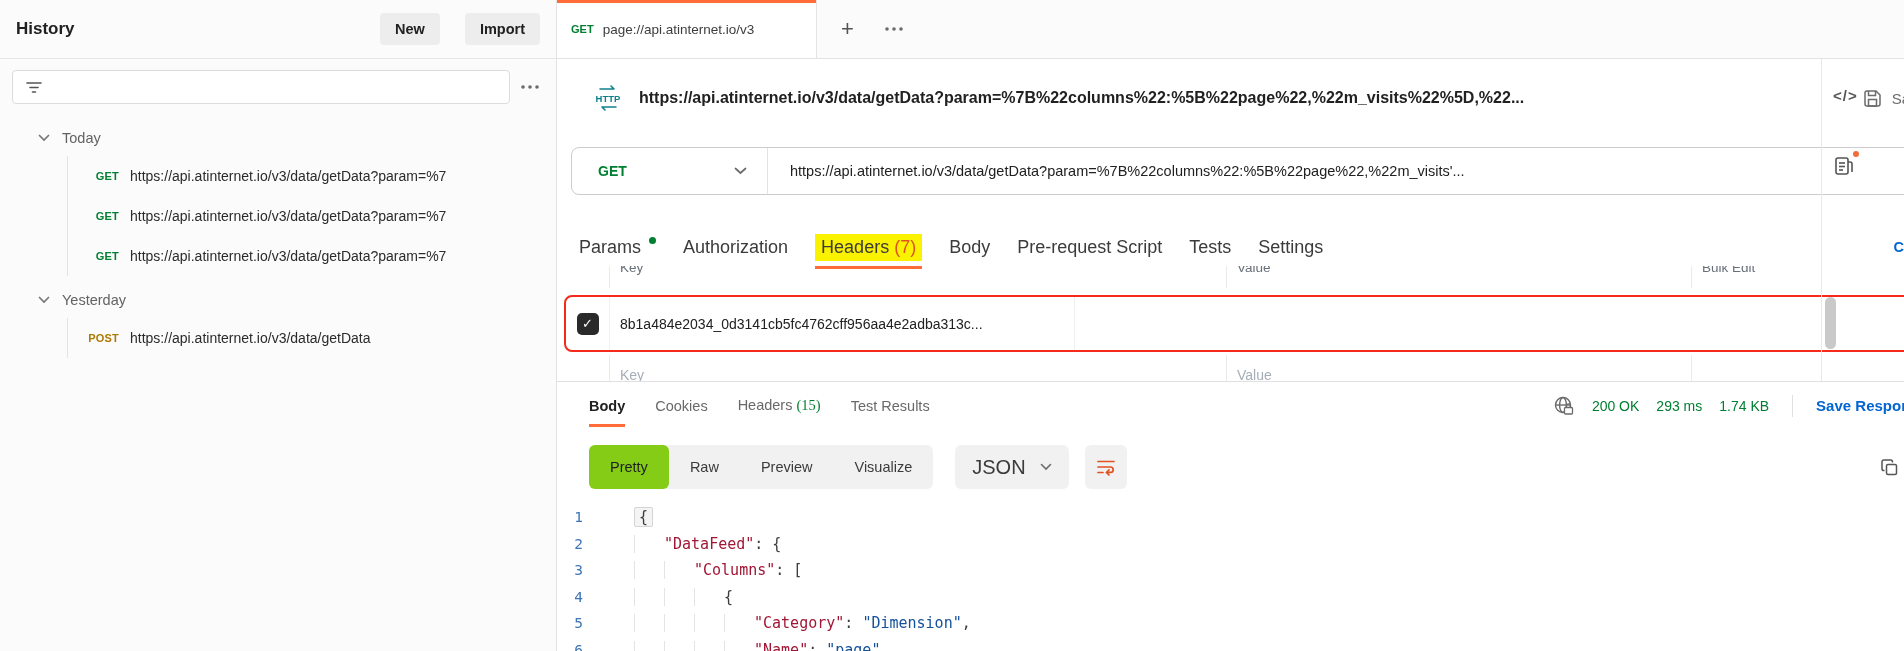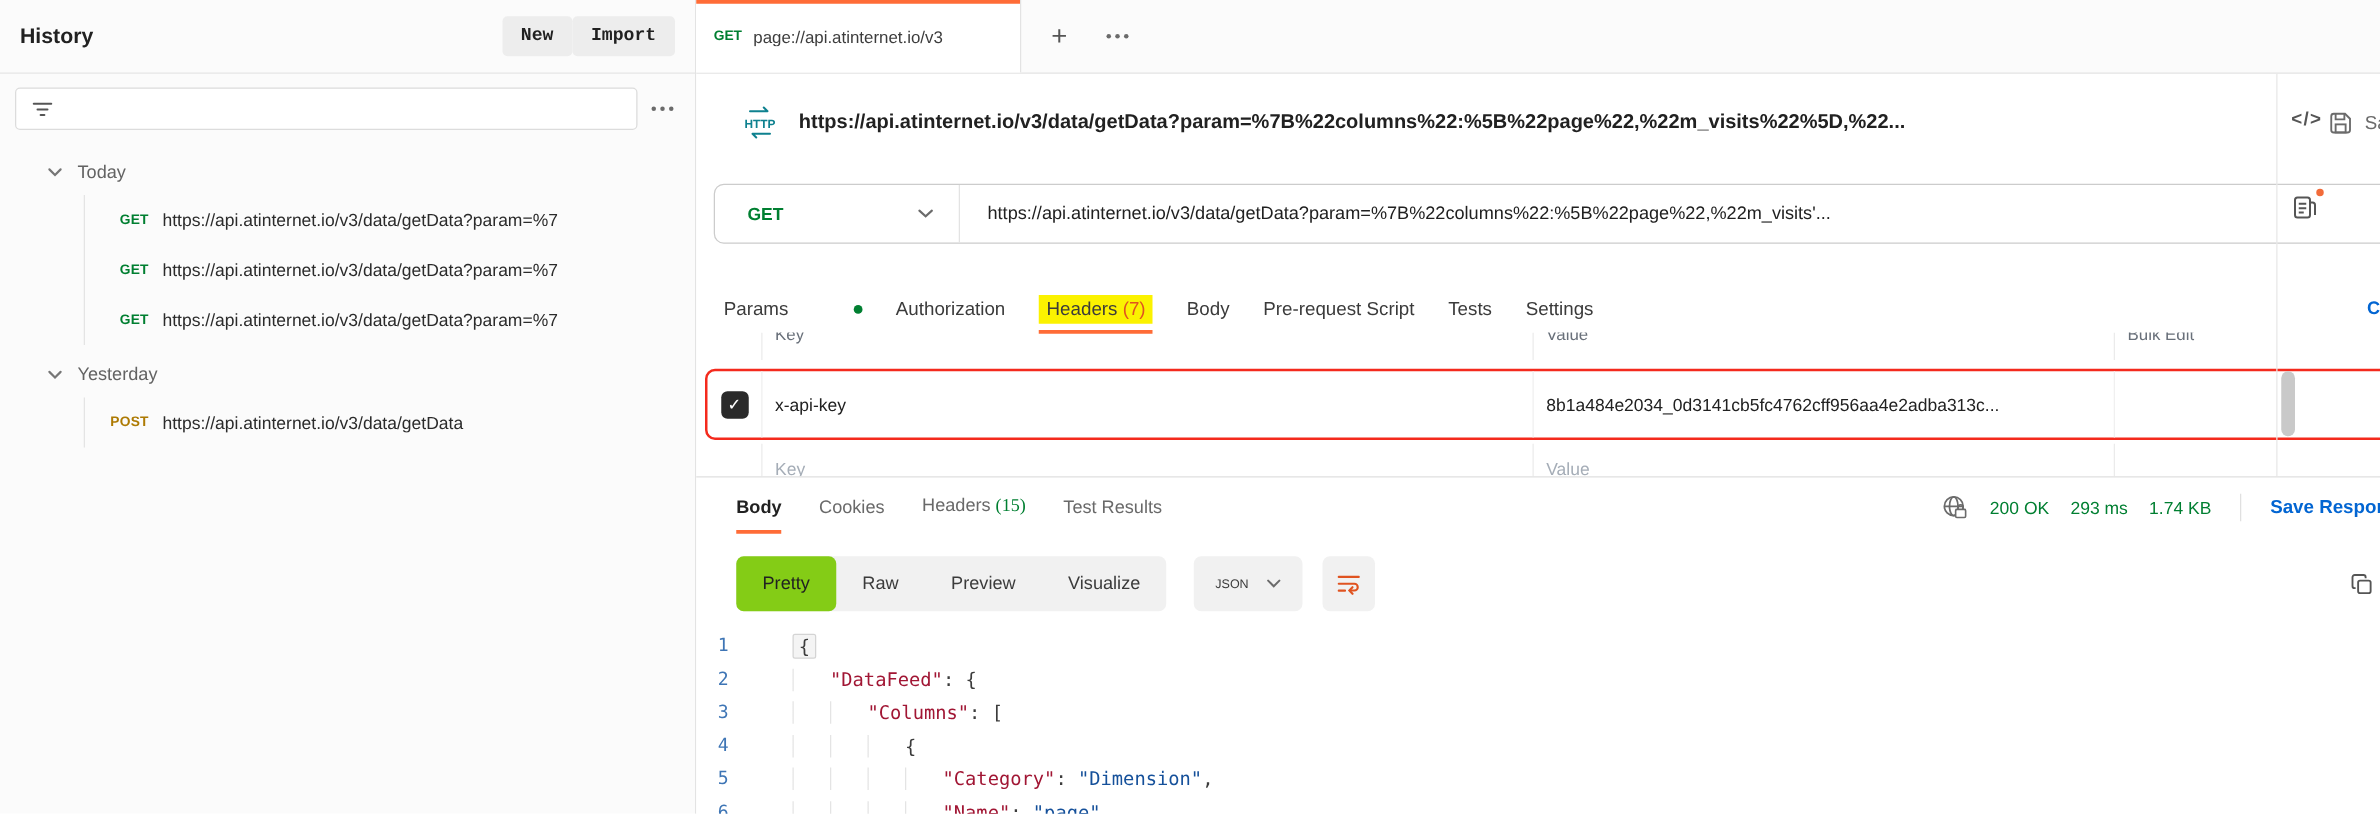--- a/index.html
+++ b/index.html
@@ -4,21 +4,21 @@
 <style>
   * { box-sizing: border-box; margin: 0; padding: 0; }
   html,body { width:1904px; height:651px; overflow:hidden; background:#fff;
     font-family:"Liberation Sans","DejaVu Sans",sans-serif; color:#212121; }
   .app { display:flex; width:1904px; height:651px; }
 
   
   .sidebar { width:557px; flex:none; background:#fbfbfb; border-right:1px solid #e3e3e3; }
   .sb-header { height:59px; display:flex; align-items:center; padding:0 16px; border-bottom:1px solid #e6e6e6; }
   .sb-title { font-size:17px; font-weight:700; color:#212121; }
-  .sb-actions { margin-left:auto; display:flex; gap:0;font-family:Liberation Mono, monospace; }
+  .sb-actions { margin-left:auto; display:flex; gap:25px; }
   .sb-btn { background:#ededed; border:none; border-radius:4px; padding:8px 15px;
     font-size:14.5px; font-weight:600; color:#212121; font-family:inherit; cursor:pointer; }
   .sb-search-row { display:flex; align-items:center; margin:11px 6px 0 12px; }
   .sb-search { flex:1; height:34px; background:#fff; border:1px solid #dcdcdc; border-radius:4px;
     display:flex; align-items:center; padding:0 12px; }
   .sb-more { width:40px; display:flex; justify-content:center; color:#6b6b6b; }
   .sb-list { padding-top:16px;margin-left:20px; }
   .group-header { height:36px; display:flex; align-items:center; gap:12px; padding-left:18px;
     color:#636363; font-size:14.5px; }
   .group-items { margin-left:47px; border-left:1px solid #e4e4e4; }
@@ -68,21 +68,21 @@
   .url-input { flex:1; padding:0 6px 0 22px; font-size:14.5px; color:#212121; white-space:nowrap;
     overflow:hidden; position:relative; height:100%; display:flex; align-items:center; }
   .url-input .fade { position:absolute; top:0; right:0; bottom:0; width:46px;
     background:linear-gradient(to right, rgba(255,255,255,0), #fff); }
   .send-btn { margin-left:14px; width:134px; height:48px; background:#0265d2; border-radius:6px;
     display:flex; color:#fff; cursor:pointer; flex:none; overflow:hidden; }
   .send-label { flex:1; display:flex; align-items:center; justify-content:center; font-size:15px; font-weight:600; }
   .send-chev { width:37px; border-left:1px solid rgba(255,255,255,.3); display:flex; align-items:center; justify-content:center; }
 
   .req-tabs { display:flex; align-items:center; gap:27px; margin-top:33px; height:38px; padding:0 94px 0 22px; }
-  .req-tab { font-size:15px; color:#3b3b3b; position:relative; cursor:pointer; display:flex; align-items:center;gap:44px; }
+  .req-tab { font-size:18px; color:#3b3b3b; position:relative; cursor:pointer; display:flex; align-items:flex-start; }
   .params-dot { width:7px; height:7px; border-radius:50%; background:#007f31; margin-left:8px; }
   .req-tab .hl { background:#fbf200; padding:3px 6px; }
   .req-tab .hl .cnt { color:#e05320; }
   .tab-underline { position:absolute; left:0; right:0; bottom:-8px; height:3px; background:#ff6c37; }
   .cookies-link { margin-left:auto; color:#0265d2; font-weight:600; font-size:14.5px; cursor:pointer; }
 
   
   .htable { margin-left:7px; width:1480px; height:115px; overflow:hidden; font-size:14px; }
   .hhead { display:flex; height:22px; overflow:hidden; color:#69707a; font-size:13.5px; font-weight:500; }
   .hhead span { display:block; transform:translateY(-6px); }
@@ -113,21 +113,21 @@
   .resp-right { margin-left:auto; display:flex; align-items:center; gap:17px; }
   .stat { color:#007f31; font-size:14px; font-weight:500; }
   .v-div { width:1px; height:22px; background:#e0e0e0; margin:0 6px; }
   .save-resp { color:#0265d2; font-weight:600; font-size:15px; display:flex; align-items:center; gap:10px; cursor:pointer; }
 
   .view-row { display:flex; align-items:center; margin-top:16px; height:44px; padding:0 100px 0 32px; }
   .seg { display:flex; background:#f1f1f1; border-radius:6px; height:44px; align-items:stretch; }
   .seg-item { display:flex; align-items:center; padding:0 21px; font-size:14.5px; color:#3b3b3b; cursor:pointer; }
   .seg-item.active { background:#84cc16; border-radius:6px; color:#212121; }
   .fmt-select { margin-left:22px; background:#f1f1f1; border-radius:6px; height:44px; display:flex;
-    align-items:center; gap:14px; padding:0 17px; font-size:10px; font-weight:500; color:#3b3b3b; cursor:pointer; }
+    align-items:center; gap:14px; padding:0 17px; font-size:20px; font-weight:500; color:#3b3b3b; cursor:pointer; }
   .wrap-btn { margin-left:16px; width:42px; height:44px; background:#f1f1f1; border-radius:6px;
     display:flex; align-items:center; justify-content:center; cursor:pointer; }
   .view-icons { margin-left:auto; display:flex; gap:26px; align-items:center; color:#444; }
   .view-icons > span { cursor:pointer; display:flex; }
 
   
   .code { margin-top:15px; font-family:"DejaVu Sans Mono","Liberation Mono",monospace; font-size:15px; }
   .line { display:flex; height:26.5px; align-items:center; }
   .ln { width:26px; flex:none; text-align:right; color:#3e75b5; font-size:14.5px; }
   .lc { margin-left:51px; display:flex; align-items:stretch; white-space:pre; }
@@ -318,21 +318,20 @@
               <span>Value</span>
             </div>
           <div class="hc4">
               <span>Bulk Edit</span>
             </div>
         </div>
         <div class="hrow">
           <div class="cell rc1">
             <span class="checkbox">✓</span>
           </div>
-          <div class="cell rc2">x-api-key</div>
           <div class="cell rc3">8b1a484e2034_0d3141cb5fc4762cff956aa4e2adba313c...</div>
           <div class="cell rc4"></div>
         </div>
         <div class="ghost-row">
           <div class="hc1"></div>
           <div class="hc2">Key</div>
           <div class="hc3">Value</div>
           <div class="hc4"></div>
         </div>
       </div>

